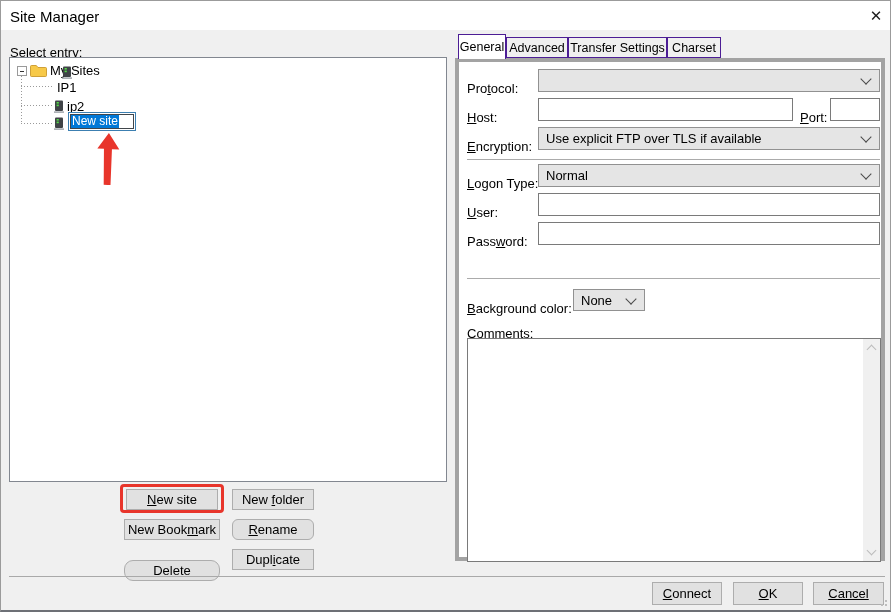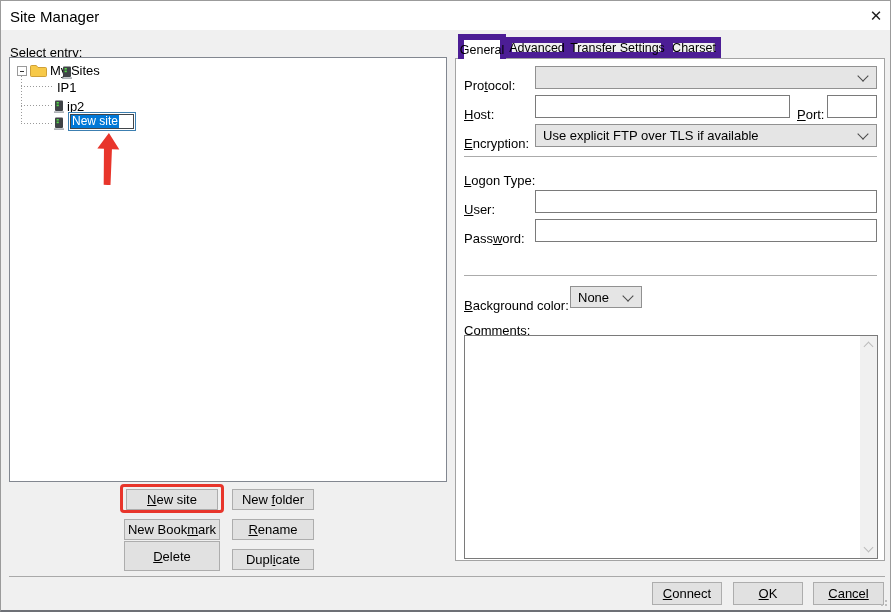--- a/index.html
+++ b/index.html
@@ -42,39 +42,39 @@
   .anno-rect{position:absolute;left:119px;top:483px;width:104px;height:29px;
     border:3px solid #e8352b;border-radius:4px;box-sizing:border-box;pointer-events:none;}
   .anno-arrow{position:absolute;left:94px;top:132px;pointer-events:none;}
 
   
   .btn{position:absolute;background:#e1e1e1;border:1px solid #adadad;box-sizing:border-box;
     display:flex;align-items:center;justify-content:center;font-size:13px;cursor:pointer;white-space:nowrap;}
   .btn-newsite{left:125px;top:488px;width:92px;height:21px;}
   .btn-newfolder{left:231px;top:488px;width:82px;height:21px;}
   .btn-newbookmark{left:123px;top:518px;width:96px;height:21px;}
-  .btn-rename{left:231px;top:518px;width:82px;height:21px;}
-  .btn-delete{left:123px;top:540px;width:96px;height:30px;}
+  .btn-rename{left:231px;top:518px;width:82px;height:21px;border-radius:6px;}
+  .btn-delete{left:123px;top:559px;width:96px;height:21px;border-radius:9px;}
   .btn-duplicate{left:231px;top:548px;width:82px;height:21px;}
   .btn-connect{left:651px;top:581px;width:70px;height:23px;}
   .btn-ok{left:732px;top:581px;width:70px;height:23px;}
   .btn-cancel{left:812px;top:581px;width:71px;height:23px;text-decoration:underline;}
 
   
-  .tab{position:absolute;top:36px;height:21px;background:#f0f0f0;border:6px solid #4c1d95;
+  .tab{position:absolute;top:36px;height:21px;background:#f0f0f0;border:1px solid #4c1d95;
     box-sizing:border-box;display:flex;align-items:center;justify-content:center;
     font-size:12.5px;cursor:pointer;white-space:nowrap;}
   .tab.active{top:33px;height:25px;background:#fff;border-bottom:none;z-index:3;}
   .tab-general{left:457px;width:48px;}
   .tab-advanced{left:505px;width:62px;}
   .tab-transfer{left:567px;width:99px;}
   .tab-charset{left:666px;width:54px;}
 
   .tab-page{position:absolute;left:454px;top:57px;width:430px;height:503px;
-    background:#fff;border:1px solid #a3a3a3;box-sizing:border-box;z-index:1;}
+    background:#fff;border:4px solid #a3a3a3;box-sizing:border-box;z-index:1;}
   .combo{position:absolute;height:23px;background:#e5e5e5;border:1px solid #919191;
     box-sizing:border-box;display:flex;align-items:center;padding:0 22px 0 7px;cursor:pointer;white-space:nowrap;overflow:hidden;}
   .combo .chev{position:absolute;right:9px;top:7px;width:7px;height:7px;
     border-right:1.6px solid #4a4a4a;border-bottom:1.6px solid #4a4a4a;transform:rotate(45deg);transform-origin:center;margin-top:-2px;}
   .tin{position:absolute;height:23px;background:#fff;border:1px solid #7a7a7a;box-sizing:border-box;
     padding:0 4px;font:inherit;outline:none;}
   .sep{position:absolute;height:1px;background:#ababab;}
   .ta-wrap{position:absolute;left:8px;top:276px;width:414px;height:224px;
     border:1px solid #7a7a7a;background:#fff;box-sizing:border-box;}
   .ta{position:absolute;left:0;top:0;width:394px;height:222px;border:none;resize:none;
@@ -210,20 +210,24 @@
 
     <span class="lbl" style="left:8px;top:69px;"><span></span><span class="u">E</span><span>ncryption:</span></span>
     <div class="combo" style="left:79px;top:65px;width:342px;">
         <span>Use explicit FTP over TLS if available</span>
         <span class="chev"></span>
       </div>
 
     <div class="sep" style="left:8px;top:97px;width:413px;"></div>
 
     <span class="lbl" style="left:8px;top:106px;"><span></span><span class="u">L</span><span>ogon Type:</span></span>
+    <div class="combo" style="left:79px;top:102px;width:342px;">
+        <span>Normal</span>
+        <span class="chev"></span>
+      </div>
 
     <span class="lbl" style="left:8px;top:135px;"><span></span><span class="u">U</span><span>ser:</span></span>
     <input class="tin" style="left: 79px; top: 131px; width: 342px;" value="">
 
     <span class="lbl" style="left:8px;top:164px;"><span>Pass</span><span class="u">w</span><span>ord:</span></span>
     <input class="tin" style="left: 79px; top: 160px; width: 342px;" value="">
 
     <div class="sep" style="left:8px;top:216px;width:413px;"></div>
 
     <span class="lbl" style="left:8px;top:231px;"><span></span><span class="u">B</span><span>ackground color:</span></span>

